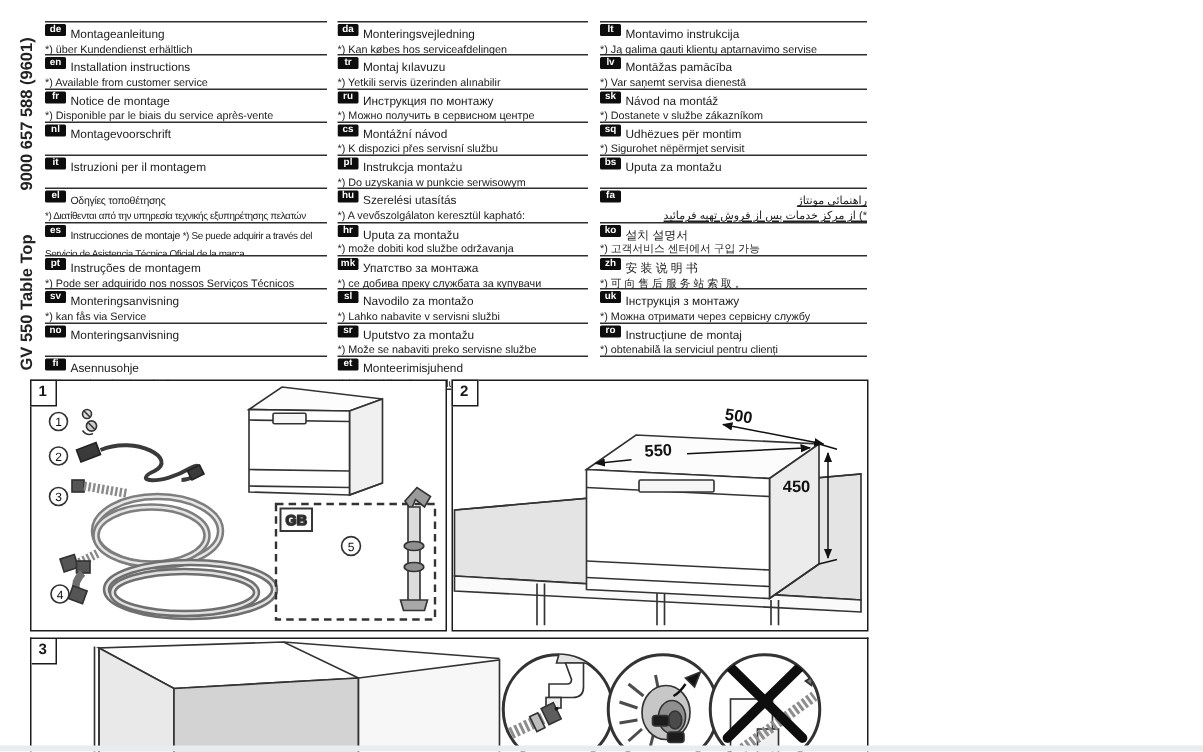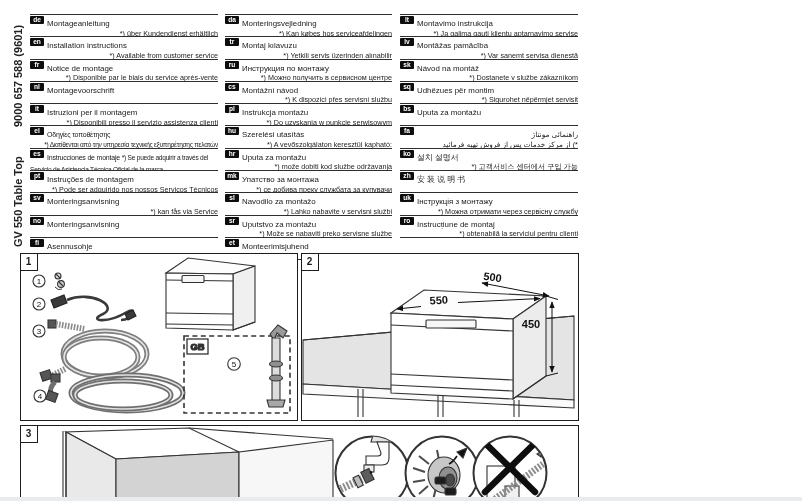--- a/index.html
+++ b/index.html
@@ -10,27 +10,27 @@
   .vlabel{position:absolute;transform:rotate(-90deg);transform-origin:0 0;
           font-weight:bold;font-size:11px;white-space:nowrap;color:#222;}
 
   
   .lang-col{position:absolute;top:14px;border-top:1px solid #2e2e2e;}
   .lang-row{height:20.3px;overflow:hidden;border-bottom:1px solid #2e2e2e;padding-top:1px;line-height:9.6px;}
   .badge{display:inline-block;background:#0d0d0d;color:#fff;font-weight:bold;font-size:6.6px;
          line-height:8px;padding:0 2px;min-width:10px;text-align:center;border-radius:1px;
          margin-right:3px;vertical-align:top;}
   .lang-title{font-size:7.9px;}
-  .lang-note{display:block;font-size:7.2px;color:#222;text-align:right;}
+  .lang-note{display:block;font-size:7.2px;color:#222;}
   .lang-row.inline .lang-note{display:inline;}
   .lang-row.small .lang-title{font-size:7px;letter-spacing:-0.2px;}
   .lang-row.small .lang-note{font-size:6.6px;letter-spacing:-0.25px;}
   .lang-row.rtl{text-align:right;}
   .lang-row.rtl .badge{float:left;}
-  .lang-row.rtl .lang-title,.lang-row.rtl .lang-note{direction:rtl;font-size:7.4px;}
+  .lang-row.rtl .lang-title,.lang-row.rtl .lang-note{direction:rtl;font-size:7.4px;text-decoration:underline;}
 
   
   .panel{position:absolute;border:1.5px solid #1c1c1c;background:#fff;}
   .pnum{position:absolute;left:-1.5px;top:-1.5px;width:16px;height:16px;background:#fff;
         border:1.5px solid #1c1c1c;display:flex;align-items:center;justify-content:center;
         font-weight:bold;font-size:10px;z-index:3;}
   .panel svg{position:absolute;left:0;top:0;}
   svg text{font-family:"Liberation Sans",sans-serif;fill:#111;}
   .dimtxt{font-size:11px;font-weight:bold;}
   .circnum{font-size:8px;}
@@ -52,21 +52,21 @@
       <div class="lang-row">
       <span class="badge">en</span><span class="lang-title">Installation instructions</span><span class="lang-note">*) Available from customer service</span>
     </div>
       <div class="lang-row">
       <span class="badge">fr</span><span class="lang-title">Notice de montage</span><span class="lang-note">*) Disponible par le biais du service après-vente</span>
     </div>
       <div class="lang-row">
       <span class="badge">nl</span><span class="lang-title">Montagevoorschrift</span>
     </div>
       <div class="lang-row">
-      <span class="badge">it</span><span class="lang-title">Istruzioni per il montagem</span><span class="lang-note">*) Disponibili presso il servizio assistenza clienti</span>
+      <span class="badge">it</span><span class="lang-title">Istruzioni per il montagem</span>
     </div>
       <div class="lang-row small">
       <span class="badge">el</span><span class="lang-title">Οδηγίες τοποθέτησης</span><span class="lang-note">*) Διατίθενται από την υπηρεσία τεχνικής εξυπηρέτησης πελατών</span>
     </div>
       <div class="lang-row inline small">
       <span class="badge">es</span><span class="lang-title">Instrucciones de montaje </span><span class="lang-note">*) Se puede adquirir a través del Servicio de Asistencia Técnica Oficial de la marca</span>
     </div>
       <div class="lang-row">
       <span class="badge">pt</span><span class="lang-title">Instruções de montagem</span><span class="lang-note">*) Pode ser adquirido nos nossos Serviços Técnicos</span>
     </div>
@@ -131,21 +131,21 @@
       <div class="lang-row">
       <span class="badge">bs</span><span class="lang-title">Uputa za montažu</span>
     </div>
       <div class="lang-row rtl">
       <span class="badge">fa</span><span class="lang-title">راهنمائی مونتاژ</span><span class="lang-note">*) از مرکز خدمات پس از فروش تهیه فرمائید</span>
     </div>
       <div class="lang-row">
       <span class="badge">ko</span><span class="lang-title">설치 설명서</span><span class="lang-note">*) 고객서비스 센터에서 구입 가능</span>
     </div>
       <div class="lang-row">
-      <span class="badge">zh</span><span class="lang-title">安 装 说 明 书</span>
+      <span class="badge">zh</span><span class="lang-title">安 装 说 明 书</span><span class="lang-note">*) 可 向 售 后 服 务 站 索 取 。</span>
     </div>
       <div class="lang-row">
       <span class="badge">uk</span><span class="lang-title">Інструкція з монтажу</span><span class="lang-note">*) Можна отримати через сервісну службу</span>
     </div>
       <div class="lang-row">
       <span class="badge">ro</span><span class="lang-title">Instrucțiune de montaj</span><span class="lang-note">*) obtenabilă la serviciul pentru clienți</span>
     </div>
     </div>
 
   <div class="panel" style="left:20px;top:253px;width:276px;height:166px;">

